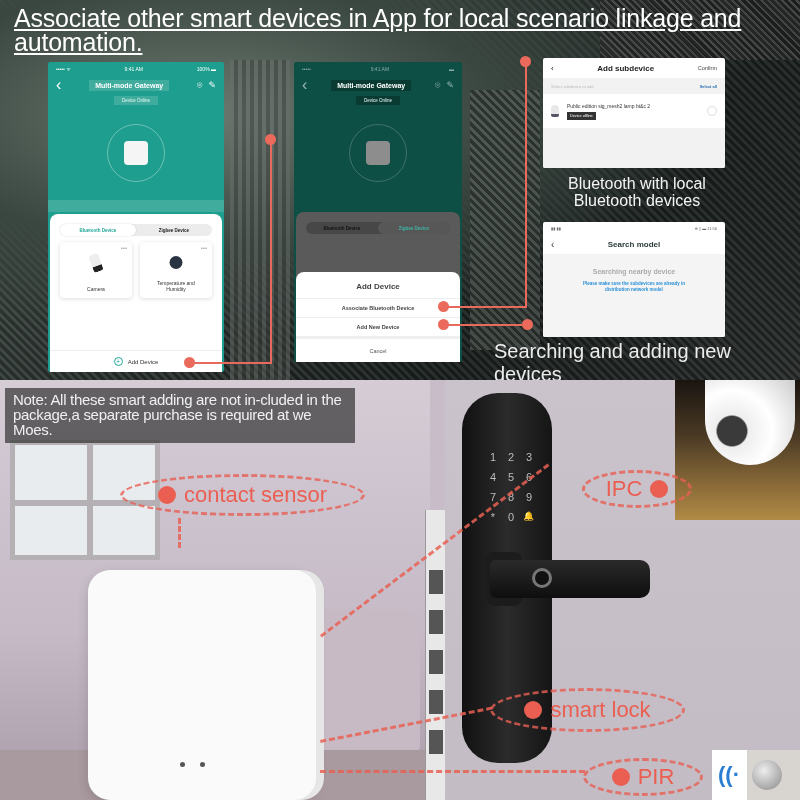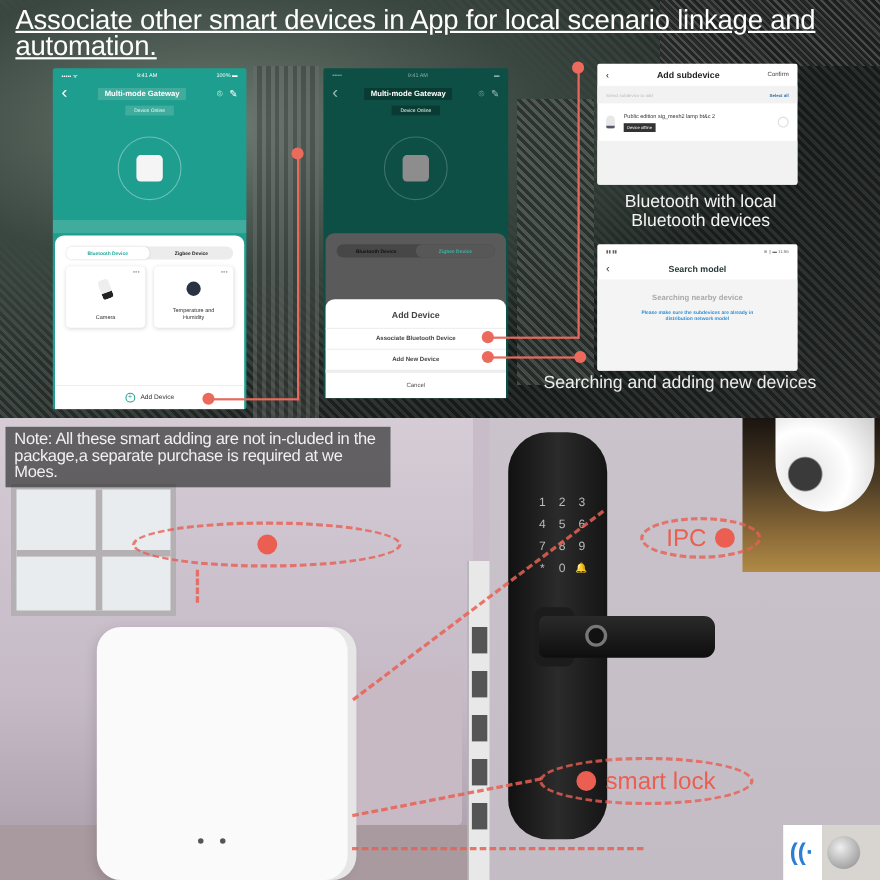--- a/index.html
+++ b/index.html
@@ -69,21 +69,21 @@
   .p3 .grey { background:#f2f2f2; height:40px; }
   .cap1 { position:absolute; left:552px; top:175px; width:170px; text-align:center; color:#f4f4f4; font-size:16px; line-height:17px; }
 
   .p4 { left:543px; top:222px; width:182px; height:115px; background:#fff; }
   .p4 .sb { height:12px; display:flex; justify-content:space-between; align-items:center; padding:0 8px; font-size:4px; color:#666; }
   .p4 .hdr { height:20px; position:relative; display:flex; align-items:center; justify-content:center; font-size:8px; font-weight:bold; color:#2b3a3a; }
   .p4 .hdr .back { position:absolute; left:8px; font-weight:normal; font-size:10px; }
   .p4 .body { background:#f4f4f4; height:83px; text-align:center; padding-top:14px; }
   .p4 .searching { font-size:7px; color:#aaa; font-weight:bold; }
   .p4 .hint { font-size:4.5px; color:#2a8fd8; margin-top:6px; line-height:6px; font-weight:bold; }
-  .cap2 { position:absolute; left:494px; top:340px; color:#ececec; font-size:16px;text-align:center; }
+  .cap2 { position:absolute; left:494px; top:340px; color:#ececec; font-size:20px; }
 
   .conn { position:absolute; background:#e76a5c; }
   .dot { position:absolute; width:11px; height:11px; border-radius:50%; background:#ec6a5c; }
 
   
   .bottom { position:absolute; left:0; top:380px; width:800px; height:420px; background:#c7bcc8; overflow:hidden; }
   .wall-left { position:absolute; left:0; top:0; width:430px; height:420px; background: linear-gradient(180deg,#d5ccd6 0%,#c5bac6 60%,#a99ba8 100%); }
   .window { position:absolute; left:10px; top:60px; width:150px; height:120px; background:#e8ecee; border:5px solid #b5b0b3; }
   .window .mull { position:absolute; left:72px; top:0; width:6px; height:100%; background:#b5b0b3; }
   .window .trans { position:absolute; left:0; top:55px; width:100%; height:6px; background:#b5b0b3; }
@@ -304,22 +304,27 @@
 
   <div class="note">Note: All these smart adding are not in-cluded in the package,a separate purchase is required at we Moes.</div>
 
   <div class="dash" style="left:178px;top:168px;width:30px;transform:rotate(-90deg)"></div>
   <div class="dash" style="left:320px;top:255px;width:285px;transform:rotate(-37deg)"></div>
   <div class="dash" style="left:320px;top:360px;width:175px;transform:rotate(-11deg)"></div>
   <div class="dash" style="left:320px;top:390px;width:265px"></div>
 
   <div class="tag" style="left:120px;top:94px;width:245px;height:42px">
     <span class="bullet"></span>
+    <span>contact sensor</span>
   </div>
   <div class="tag" style="left:582px;top:90px;width:110px;height:38px">
     <span>IPC</span>
     <span class="bullet"></span>
   </div>
   <div class="tag" style="left:490px;top:308px;width:195px;height:44px">
     <span class="bullet"></span>
     <span>smart lock</span>
   </div>
+  <div class="tag" style="left:583px;top:378px;width:120px;height:38px">
+    <span class="bullet"></span>
+    <span>PIR</span>
+  </div>
 </div>
 
 </body></html>

